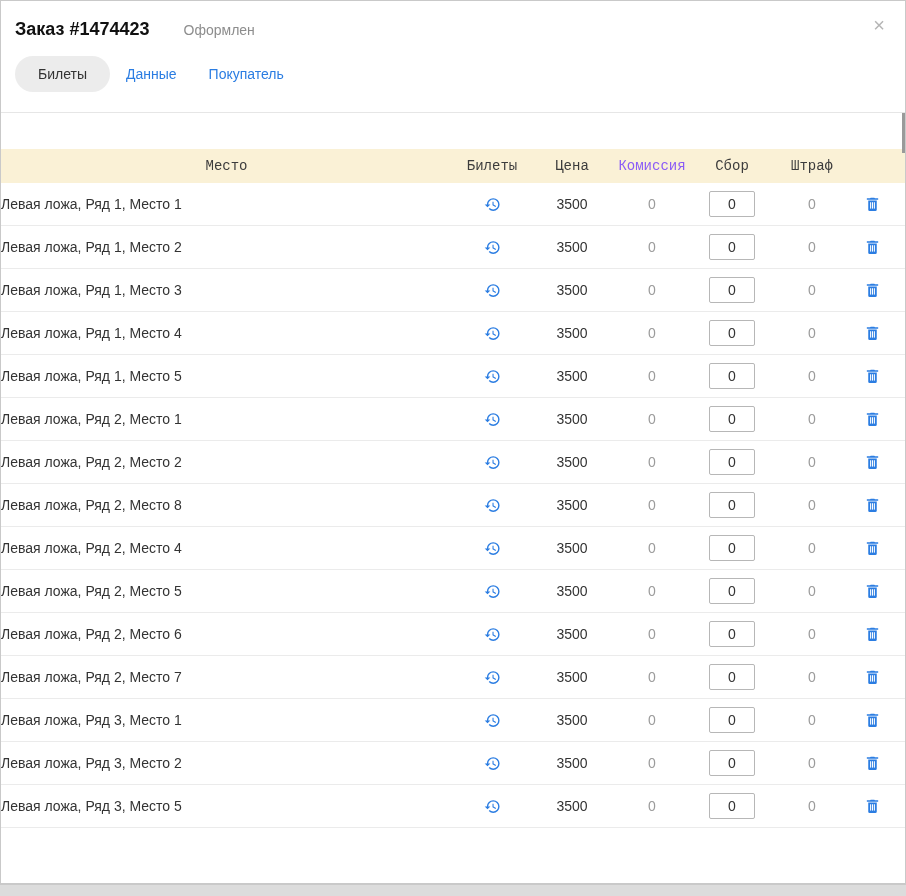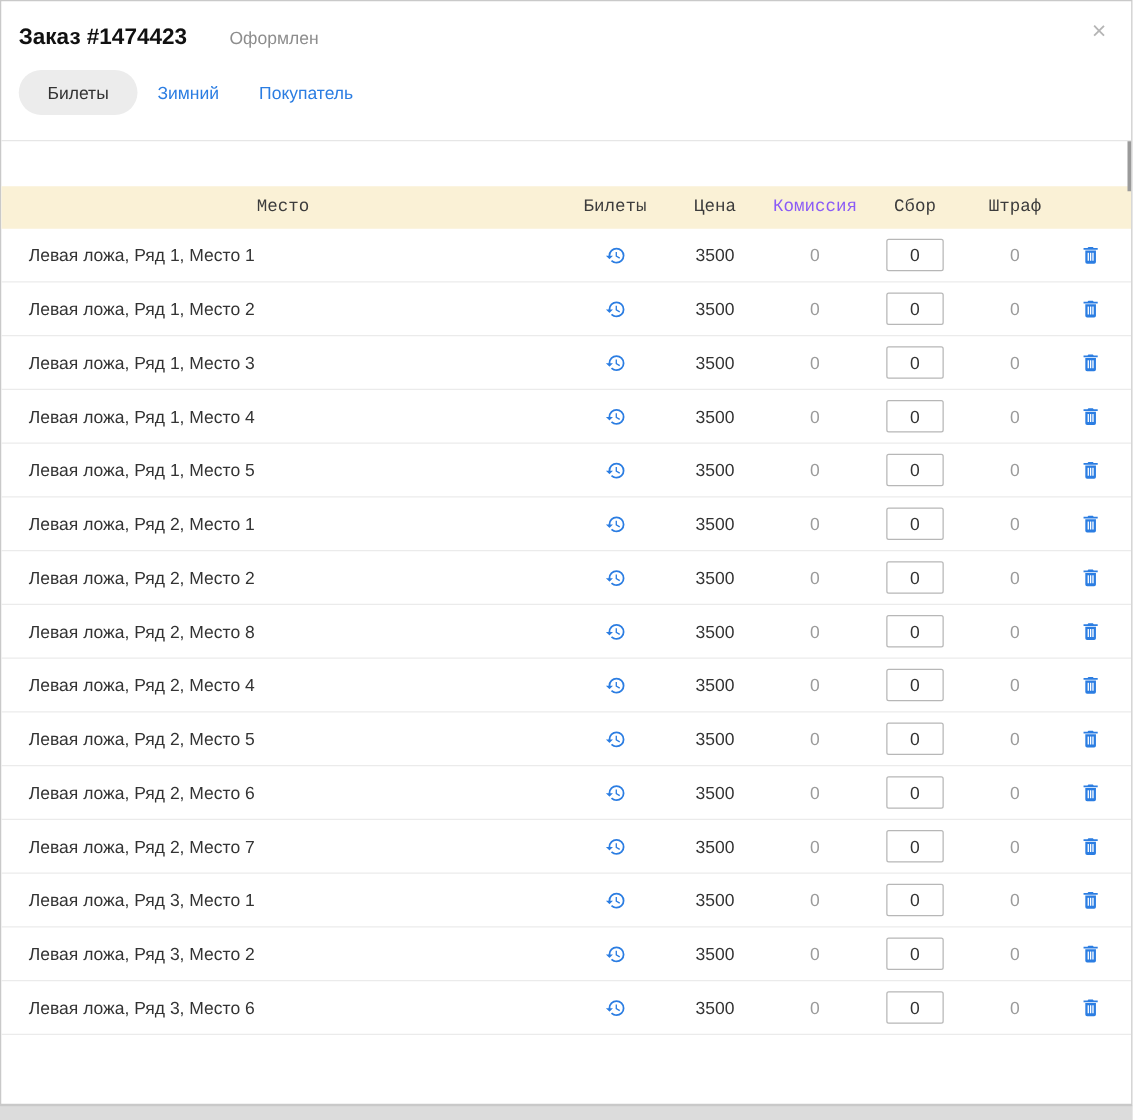--- a/index.html
+++ b/index.html
@@ -78,21 +78,21 @@
   }
   .event-title { font-size: 14px; color: #333; margin-bottom: 4px; }
   .event-venue { font-size: 12px; color: #9b9b9b; }
   .event-date { font-size: 14px; color: #333; padding-top: 2px; }
   .row {
     height: 43px;
     border-bottom: 1px solid #ebebeb;
     font-size: 14px;
     color: #333;
   }
-  .cell.place { padding-left: 22px; text-align: left; }
+  .cell.place { text-align: left; }
   .cell.center { text-align: center; }
   .cell.muted { color: #9b9b9b; }
   .cell.trash-cell { padding-right: 12px; text-align: center; }
   .icon-btn {
     display: inline-block;
     cursor: pointer;
     line-height: 0;
   }
   .icon-btn svg { vertical-align: middle; }
   .fee-input {
@@ -128,21 +128,21 @@
 <div class="modal">
 
   <div class="modal-header">
     <div class="title">Заказ #1474423</div>
     <div class="status">Оформлен</div>
   </div>
   <div class="close-btn">×</div>
 
   <div class="tabs">
     <div class="tab active">Билеты</div>
-    <div class="tab">Зимний</div>
+    <div class="tab">Данные</div>
     <div class="tab">Покупатель</div>
   </div>
 
   <hr class="divider">
 
   <div class="table-wrap">
 
     <div class="grid-row thead">
       <div class="cell">Место</div>
       <div class="cell">Билеты</div>
@@ -527,21 +527,21 @@
           <path fill="#2b7de2" d="M6 7h12v13a2 2 0 0 1-2 2H8a2 2 0 0 1-2-2V7zm3.5-4h5l1 1H20v2H4V4h4.5l1-1z"></path>
           <rect x="8.6" y="9.5" width="1.5" height="9" fill="#fff"></rect>
           <rect x="11.25" y="9.5" width="1.5" height="9" fill="#fff"></rect>
           <rect x="13.9" y="9.5" width="1.5" height="9" fill="#fff"></rect>
         </svg>
       </span>
     </div>
   </div>
 
   <div class="grid-row row">
-    <div class="cell place">Левая ложа, Ряд 3, Место 6</div>
+    <div class="cell place">Левая ложа, Ряд 3, Место 5</div>
     <div class="cell center">
       <span class="icon-btn">
         <svg width="17" height="17" viewBox="0 0 24 24" fill="#2b7de2">
           <path d="M13 3a9 9 0 0 0-9 9H1l3.89 3.89.07.14L9 12H6a7 7 0 1 1 7 7c-1.93 0-3.68-.79-4.94-2.06l-1.42 1.42A8.954 8.954 0 0 0 13 21a9 9 0 0 0 0-18zm-1 5v5l4.25 2.52.77-1.28-3.52-2.09V8h-1.5z"></path>
         </svg>
       </span>
     </div>
     <div class="cell center">3500</div>
     <div class="cell center muted">0</div>
     <div class="cell center">

